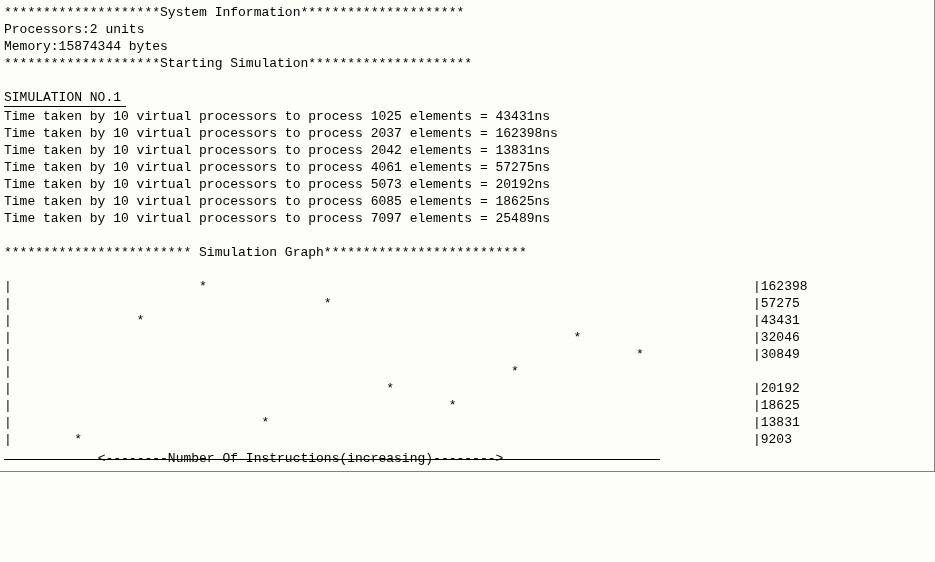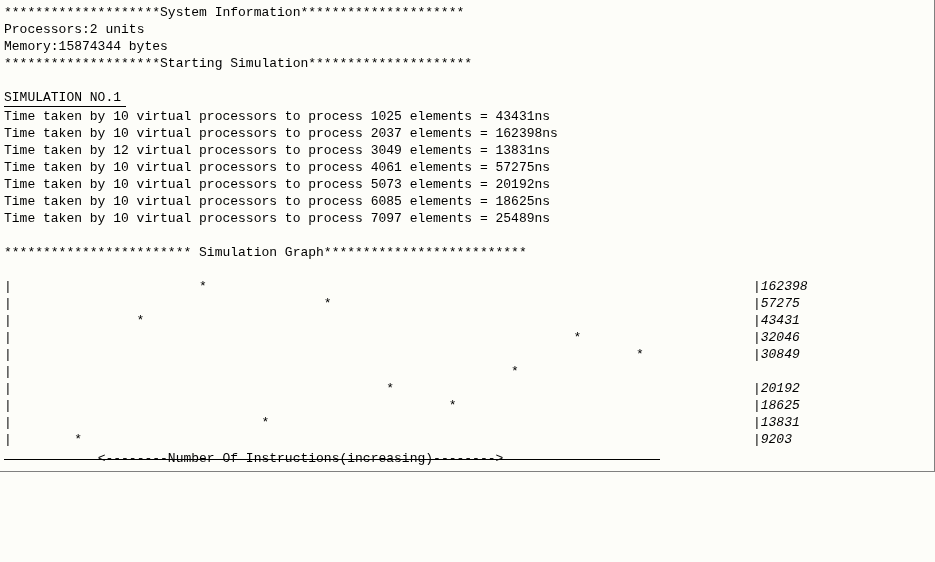--- a/index.html
+++ b/index.html
@@ -18,21 +18,21 @@
     .line { white-space: pre; }
     .underline-row { height: 2px; }
     .underline {
       display: inline-block;
       border-bottom: 1px solid #000;
       height: 1px;
       vertical-align: top;
     }
     .graph-row { display: flex; align-items: baseline; }
     .bar-col { white-space: pre; }
-    .val-col { white-space: pre; font-style: italic; }
+    .val-col { white-space: pre; }
     .axis-line {
       display: inline-block;
       border-bottom: 1px solid #000;
       height: 1px;
     }
   </style>
 </head>
 <body>
 
 <div class="line">********************System Information*********************</div>
@@ -40,21 +40,21 @@
 <div class="line"><span>Memory:</span><span>15874344 bytes</span></div>
 <div class="line">********************Starting Simulation*********************</div>
 <div class="line">&nbsp;</div>
 
 <div class="line">SIMULATION NO.1</div>
 <div class="underline-row"><span class="underline" style="width:122px"></span></div>
 
 <div id="timing-lines">
     <div class="line">Time taken by 10 virtual processors to process 1025 elements = 43431ns</div>
     <div class="line">Time taken by 10 virtual processors to process 2037 elements = 162398ns</div>
-    <div class="line">Time taken by 12 virtual processors to process 3049 elements = 13831ns</div>
+    <div class="line">Time taken by 10 virtual processors to process 2042 elements = 13831ns</div>
     <div class="line">Time taken by 10 virtual processors to process 4061 elements = 57275ns</div>
     <div class="line">Time taken by 10 virtual processors to process 5073 elements = 20192ns</div>
     <div class="line">Time taken by 10 virtual processors to process 6085 elements = 18625ns</div>
     <div class="line">Time taken by 10 virtual processors to process 7097 elements = 25489ns</div>
   </div>
 
 <div class="line">&nbsp;</div>
 
 <div class="line">************************ Simulation Graph**************************</div>
 <div class="line">&nbsp;</div>

